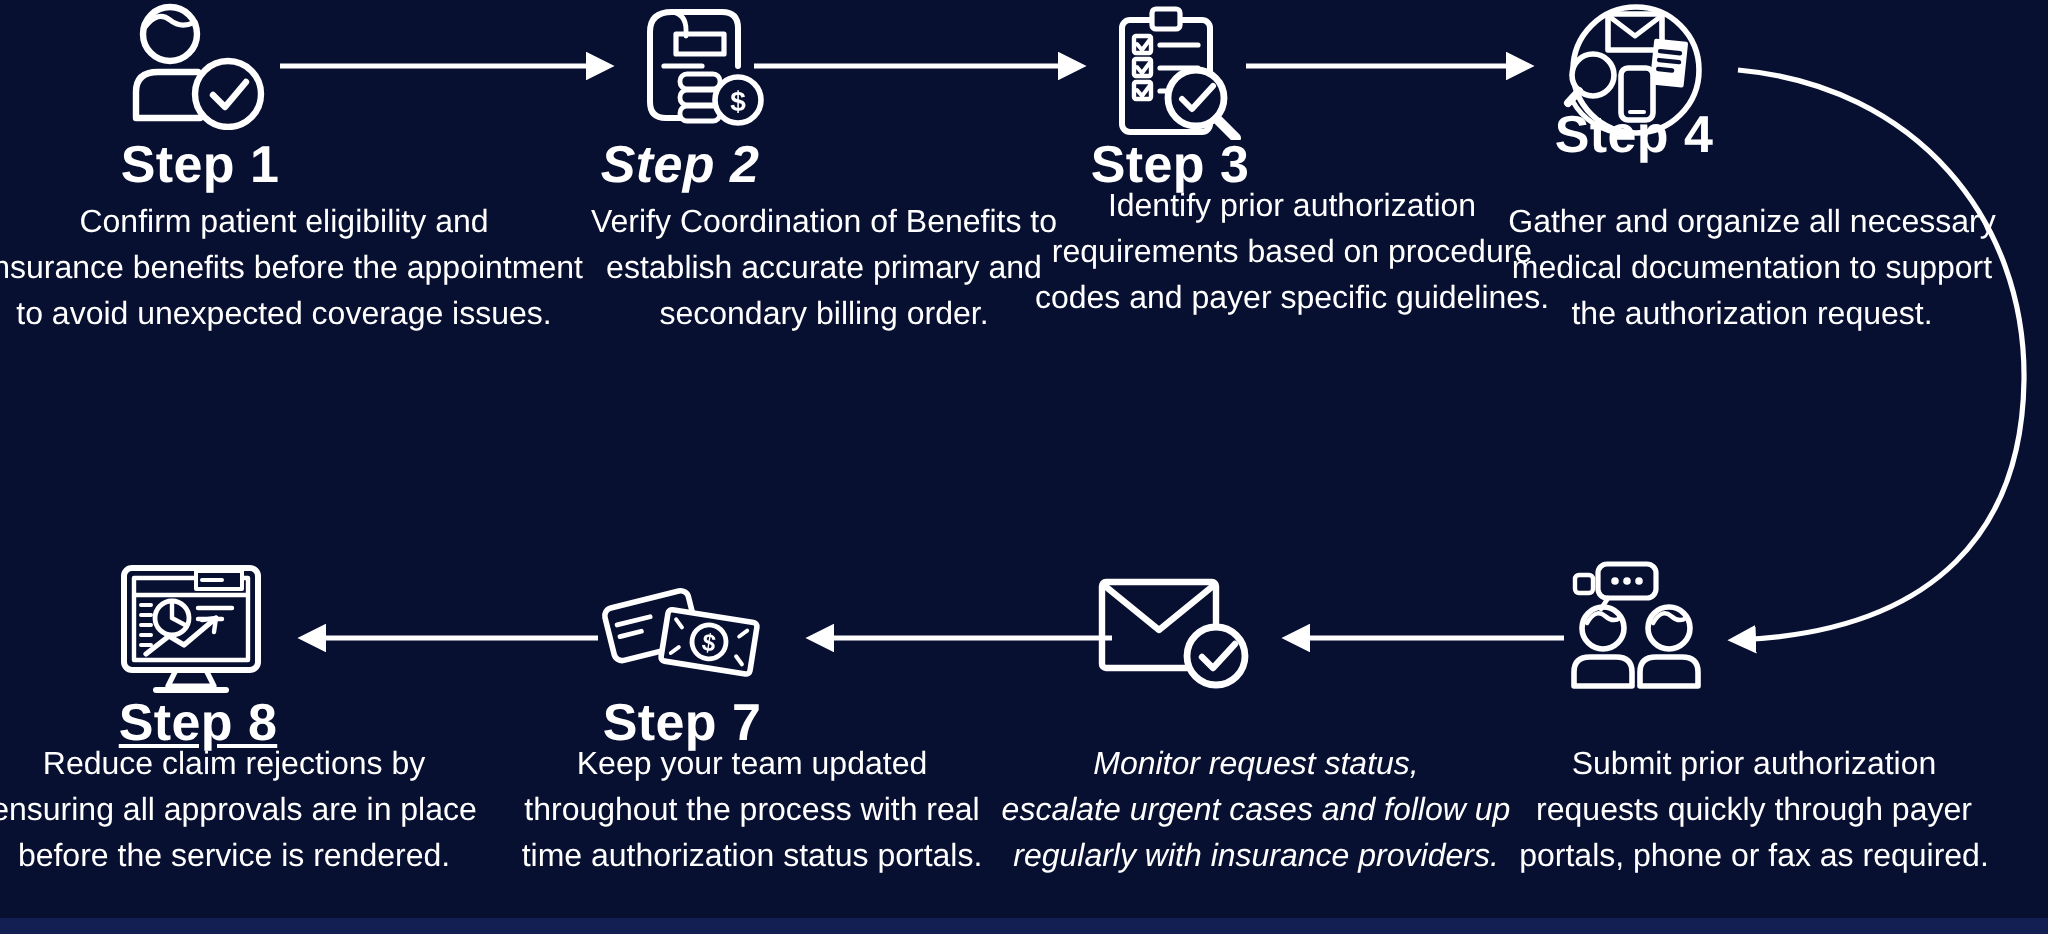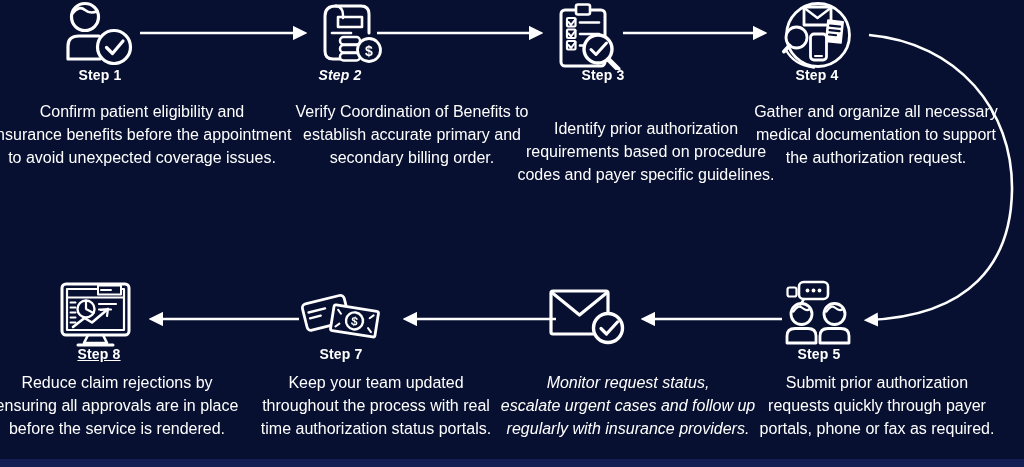--- a/index.html
+++ b/index.html
@@ -6,21 +6,21 @@
   .canvas{
     position:relative;width:1024px;height:467px;overflow:hidden;
     background:#081031;color:#ffffff;
     font-family:"Liberation Sans","DejaVu Sans",sans-serif;
   }
   .arrow-layer{position:absolute;left:0;top:0;z-index:1;}
   .icon{position:absolute;z-index:2;}
   .icon svg{display:block;}
   .step-title{
     position:absolute;z-index:2;width:120px;text-align:center;
-    font-size:14px;font-weight:bold;letter-spacing:0.2px;
+    font-size:26px;font-weight:bold;letter-spacing:0.2px;
   }
   .desc{
     position:absolute;z-index:2;width:320px;text-align:center;
     font-size:16px;line-height:23px;font-weight:400;
   }
   .desc div{white-space:nowrap;}
   .footer-strip{position:absolute;left:0;bottom:0;width:1024px;height:8px;z-index:0;}
   
   .icon svg *{stroke-linecap:round;stroke-linejoin:round;}
 </style>
@@ -94,22 +94,22 @@
       <path d="M20.5 31.5 l2.5 3 l4.5 -6" stroke-width="2"></path>
       <path d="M32 32 H51" stroke-width="2.6"></path>
       <rect x="19" y="39" width="8.5" height="8.5" rx="1" stroke-width="2.2"></rect>
       <path d="M20.5 43 l2.5 3 l4.5 -6" stroke-width="2"></path>
       <path d="M32 43.5 H38" stroke-width="2.6"></path>
       <circle cx="50" cy="47" r="14" fill="#081031" stroke-width="3.4"></circle>
       <path d="M43 47.5 l5 5 l10.5 -11.5"></path>
       <path d="M60.5 57.5 L70 67" stroke-width="5"></path>
     </svg>
   </div>
-  <div class="step-title" style="left:543px;top:67px;">Step 3</div>
-  <div class="desc" style="left:486px;top:117px;">
+  <div class="step-title" style="left:525px;top:67px;">Step 3</div>
+  <div class="desc" style="left:486px;top:92px;">
     <div>Identify prior authorization</div>
     <div>requirements based on procedure</div>
     <div>codes and payer specific guidelines.</div>
   </div>
 
   <div class="icon" style="left:772px;top:1px;">
     <svg width="88" height="68" viewBox="0 0 88 68" fill="none" stroke="#ffffff" stroke-width="3">
       <circle cx="46" cy="34" r="31.5" stroke-width="2.8"></circle>
       <path d="M42 66.5 Q22 64 14 49" stroke-width="2.4"></path>
       <rect x="32" y="6" width="27" height="18" fill="#081031" stroke-width="2.8"></rect>
@@ -117,21 +117,21 @@
       <g transform="rotate(6 62 30)">
         <rect x="54" y="19" width="17" height="23" rx="1" fill="#ffffff" stroke="none"></rect>
         <path d="M57.5 25 h10 M57.5 29.5 h10 M57.5 34 h7" stroke="#081031" stroke-width="2.2"></path>
       </g>
       <rect x="38.5" y="33" width="16" height="26" rx="3.5" fill="#081031" stroke-width="2.8"></rect>
       <path d="M43 55 h7" stroke-width="2"></path>
       <circle cx="24.5" cy="36.5" r="10.5" fill="#081031" stroke-width="2.8"></circle>
       <path d="M17.5 44.5 L12 50.5" stroke-width="4"></path>
     </svg>
   </div>
-  <div class="step-title" style="left:757px;top:67px;text-align:center;">Step 4</div>
+  <div class="step-title" style="left:757px;top:52px;text-align:center;">Step 4</div>
   <div class="desc" style="left:716px;top:100px;">
     <div>Gather and organize all necessary</div>
     <div>medical documentation to support</div>
     <div>the authorization request.</div>
   </div>
 
   <div class="icon" style="left:774px;top:280px;">
     <svg width="88" height="66" viewBox="0 0 88 66" fill="none" stroke="#ffffff" stroke-width="3">
       <rect x="13.5" y="7.5" width="9" height="9" rx="2" stroke-width="2.2"></rect>
       <rect x="25" y="2" width="29" height="17" rx="4.5" fill="#081031" stroke-width="2.6"></rect>
@@ -140,21 +140,20 @@
       <circle cx="45.5" cy="10.5" r="1.9" fill="#ffffff" stroke="none"></circle>
       <path d="M30 19 L26.5 24.5" stroke-width="2.4"></path>
       <circle cx="27.5" cy="34" r="10.5" stroke-width="2.8"></circle>
       <path d="M19.5 31.5 Q24 24 28.5 28 Q32.5 31.5 36 29" stroke-width="2.2"></path>
       <path d="M13 63 V56 Q13 48.5 21 48.5 H34 Q42 48.5 42 56 V63 Z" stroke-width="2.8"></path>
       <circle cx="60.5" cy="34" r="10.5" stroke-width="2.8"></circle>
       <path d="M52.5 31.5 Q57 24 61.5 28 Q65.5 31.5 69 29" stroke-width="2.2"></path>
       <path d="M46 63 V56 Q46 48.5 54 48.5 H67 Q75 48.5 75 56 V63 Z" stroke-width="2.8"></path>
     </svg>
   </div>
-  <div class="step-title" style="left:759px;top:346px;">Step 5</div>
   <div class="desc" style="left:717px;top:371px;">
     <div>Submit prior authorization</div>
     <div>requests quickly through payer</div>
     <div>portals, phone or fax as required.</div>
   </div>
 
   <div class="icon" style="left:546px;top:287px;">
     <svg width="86" height="58" viewBox="0 0 86 58" fill="none" stroke="#ffffff" stroke-width="3.2">
       <rect x="5" y="4" width="57" height="43" rx="2"></rect>
       <path d="M6.5 6 L33.5 28 L60.5 6"></path>

